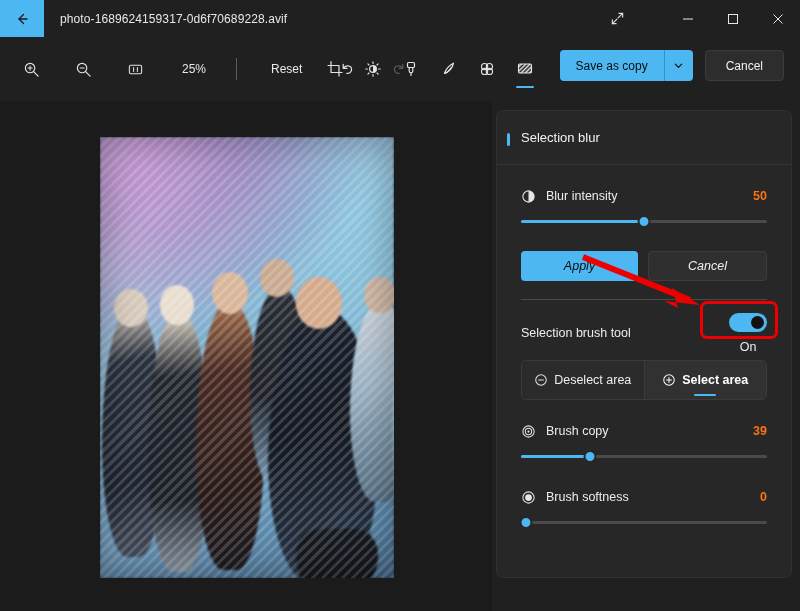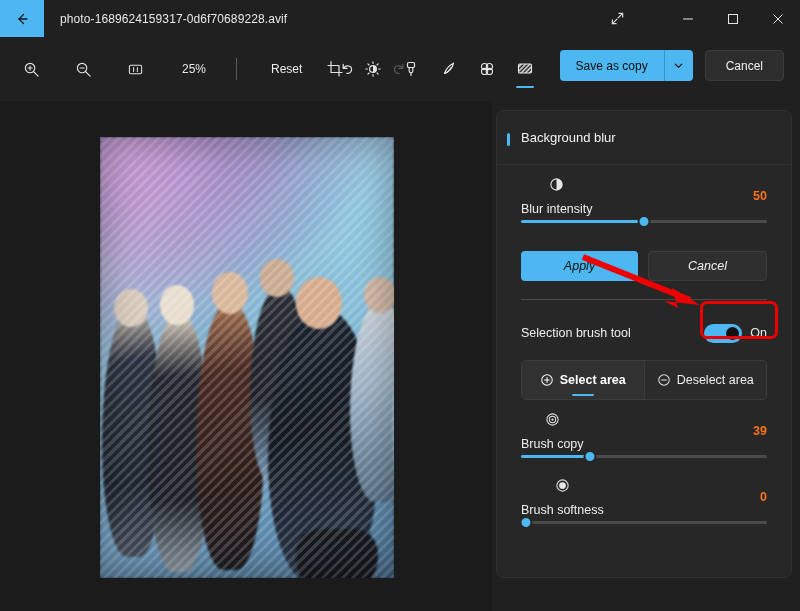--- a/index.html
+++ b/index.html
@@ -223,21 +223,21 @@
     font-size: 13px;
     color: #f2f2f2;
   }
   .panel-body { padding: 0 24px; }
 
   .row {
     display: flex; align-items: center; justify-content: space-between;
     height: 30px;
     margin-top: 16px;
   }
-  .row-left { display: flex; align-items: center; gap: 10px; flex-direction: column; }
+  .row-left { display: flex; align-items: center; gap: 10px; }
   .row-label { font-size: 12.5px; color: #ededed; }
   .row-value { font-size: 12.5px; color: #f97316; font-weight: bold; }
 
   .slider {
     position: relative;
     height: 18px;
     margin-top: 2px;
   }
   .track {
     position: absolute; left: 0; top: 7px;
@@ -288,21 +288,21 @@
     height: 1px;
     background: #4a4a4a;
     margin: 18px 0 0 0;
   }
 
   .toggle-row {
     display: flex; align-items: center; justify-content: space-between;
     margin-top: 20px;
     height: 26px;
   }
-  .toggle-wrap { display: flex; align-items: center; gap: 8px; }
+  .toggle-wrap { display: flex; align-items: center; gap: 8px; flex-direction: column; }
   .toggle {
     position: relative;
     width: 38px; height: 19px;
     background: #4cb7f0;
     border-radius: 11px;
     cursor: pointer;
   }
   .toggle .knob {
     position: absolute; right: 3px; top: 3px;
     width: 13px; height: 13px;
@@ -524,21 +524,21 @@
 
       <div class="photo-stripes"></div>
       <div class="photo-vignette"></div>
     </div>
   </div>
 
   <div class="panel">
 
     <div class="panel-header">
       <div class="accent-bar"></div>
-      <div class="panel-title">Background blur</div>
+      <div class="panel-title">Selection blur</div>
     </div>
 
     <div class="panel-body">
 
       <div class="row">
         <div class="row-left">
           <svg width="15" height="15" viewBox="0 0 16 16">
             <circle cx="8" cy="8" r="6" fill="none" stroke="#e6e6e6" stroke-width="1.15"></circle>
             <path d="M8 2 A6 6 0 0 1 8 14 Z" fill="#e6e6e6"></path>
           </svg>
@@ -563,34 +563,34 @@
         <span class="row-label">Selection brush tool</span>
         <div class="toggle-wrap">
           <div class="toggle">
             <div class="knob"></div>
           </div>
           <span class="toggle-label">On</span>
         </div>
       </div>
 
       <div class="segmented">
+        <div class="seg">
+          <svg width="14" height="14" viewBox="0 0 16 16">
+            <circle cx="8" cy="8" r="6" fill="none" stroke="#e6e6e6" stroke-width="1.15"></circle>
+            <path d="M5.2 8 H10.8" stroke="#e6e6e6" stroke-width="1.15" stroke-linecap="round"></path>
+          </svg>
+          <span>Deselect area</span>
+        </div>
         <div class="seg active">
           <svg width="14" height="14" viewBox="0 0 16 16">
             <circle cx="8" cy="8" r="6" fill="none" stroke="#ffffff" stroke-width="1.15"></circle>
             <path d="M5.2 8 H10.8 M8 5.2 V10.8" stroke="#ffffff" stroke-width="1.15" stroke-linecap="round"></path>
           </svg>
           <span>Select area</span>
           <div class="seg-underline"></div>
-        </div>
-        <div class="seg">
-          <svg width="14" height="14" viewBox="0 0 16 16">
-            <circle cx="8" cy="8" r="6" fill="none" stroke="#e6e6e6" stroke-width="1.15"></circle>
-            <path d="M5.2 8 H10.8" stroke="#e6e6e6" stroke-width="1.15" stroke-linecap="round"></path>
-          </svg>
-          <span>Deselect area</span>
         </div>
       </div>
 
       <div class="row">
         <div class="row-left">
           <svg width="15" height="15" viewBox="0 0 16 16">
             <circle cx="8" cy="8" r="6" fill="none" stroke="#e6e6e6" stroke-width="1.1"></circle>
             <circle cx="8" cy="8" r="3.4" fill="none" stroke="#e6e6e6" stroke-width="1.1"></circle>
             <circle cx="8" cy="8" r="1.2" fill="#e6e6e6"></circle>
           </svg>

